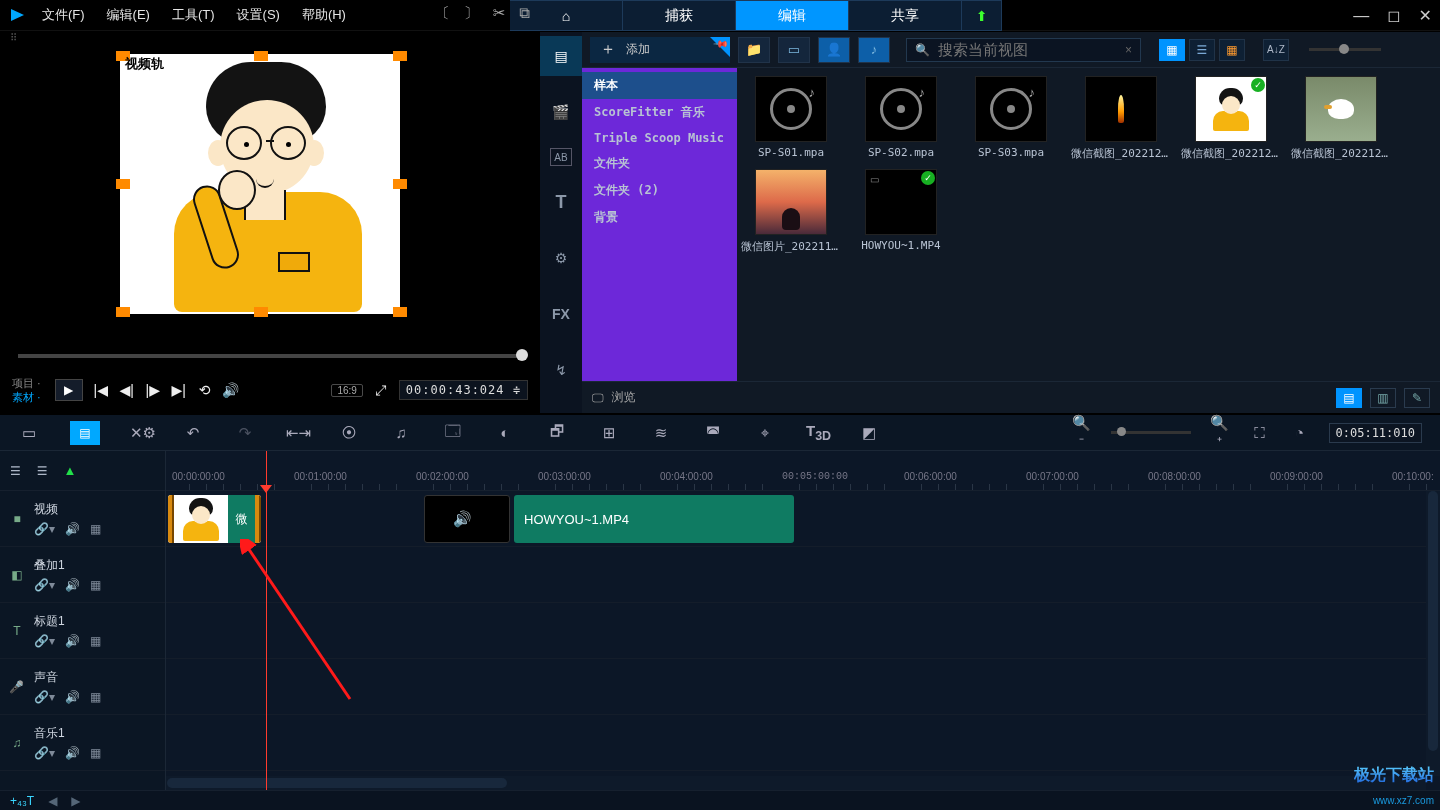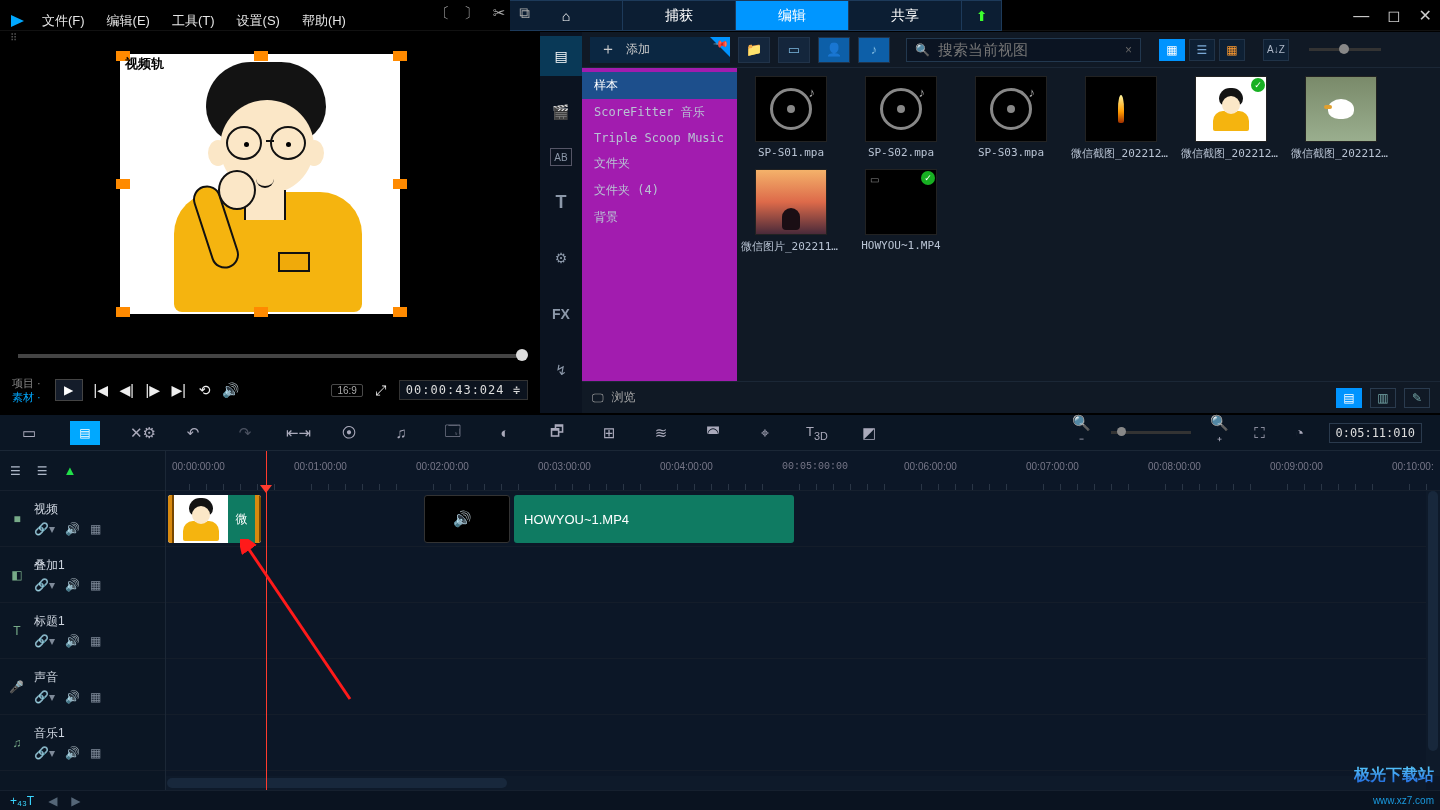--- a/index.html
+++ b/index.html
@@ -1,19 +1,19 @@
 <!DOCTYPE html>
 <html><head>
 <meta charset="utf-8">
 <style>
 * { margin:0; padding:0; box-sizing:border-box; font-family:"Microsoft YaHei",Arial,sans-serif; }
 body { background:#0a0f1a; color:#aeb8c8; width:1440px; height:810px; overflow:hidden; font-size:12px; user-select:none; }
 
 
-.menubar { height:31px; background:#000; display:flex; align-items:flex-start; padding:12px 6px; border-bottom:1px solid #111; position:relative;}
+.menubar { height:31px; background:#000; display:flex; align-items:center; padding:12px 6px; border-bottom:1px solid #111; position:relative;}
 .menubar .logo { width:24px; height:18px; margin-right:12px; display:flex; align-items:center; justify-content:center; }
 .menubar .menu-items { display:flex; gap:22px; color:#e5e5e5; font-size:13px;}
 .menubar .menu-items span { cursor:pointer; }
 .tab-group { position:absolute; left:510px; top:0; display:flex; height:31px; }
 .tab-group .tab { width:113px; display:flex; align-items:center; justify-content:center; font-size:14px; color:#fff; border-top:1px solid #1d3a5a;border-bottom:1px solid #1d3a5a;}
 .tab-home { width:40px; background:#0c1c2e;}
 .tab { background:#0c1e33; border-right:1px solid #1d3a5a;}
 .tab.active { background:#0096ff;}
 .tab.up { width:40px; color:#3cff2e;}
 .win-controls { position:absolute; right:8px; top:0; display:flex; gap:18px; height:31px; align-items:center; color:#ccc; font-size:16px;}
@@ -69,21 +69,21 @@
 .add-btn .pin{position:absolute;right:3px;top:2px;color:#fff;font-size:10px;transform:rotate(45deg);}
 .ticon{width:32px;height:26px;background:#14263c;border:1px solid #213349;display:flex;align-items:center;justify-content:center;color:#7bb7de;font-size:13px;}
 .search-box{flex:0 0 235px;height:24px;background:#0b1422;border:1px solid #22384f;display:flex;align-items:center;padding:0 8px;gap:8px;color:#666;position:relative;margin-left:8px;margin-right:10px;}
 .search-box input{background:none;border:none;color:#888;outline:none;width:170px;font-size:15px;}
 .view-btns{display:flex;gap:4px;}
 .view-btns .vb{width:26px;height:22px;background:#0e2034;display:flex;align-items:center;justify-content:center;color:#7aa9d6;border:1px solid #203348;}
 .view-btns .vb.active{background:#0094ff;color:#fff;border-color:#0094ff;}
 .vol-slider{width:72px;height:3px;background:#333;position:relative;margin-left:12px; margin-right:12px;}
 .vol-slider .kn{position:absolute;left:30px;top:-4px;width:10px;height:10px;background:#888;border-radius:50%;}
 .lib-body{flex:1;display:flex;}
-.folder-list{width:155px;background:#a21caf;padding-top:4px;}
+.folder-list{width:155px;background:#6d28d9;padding-top:4px;font-weight:bold;}
 .folder-list div{padding:5px 12px;font-size:12px;font-family:monospace;color:#b8c3d3;cursor:pointer;}
 .folder-list div.sel{background:#1d4f8c;color:#fff;}
 .thumbs{flex:1;padding:8px 4px;display:flex;flex-wrap:wrap;align-content:flex-start;gap:8px 10px;}
 .thumb{width:100px;display:flex;flex-direction:column;align-items:center;gap:4px;}
 .thumb .timg{width:72px;height:66px;background:#000;border:1px solid #222;display:flex;align-items:center;justify-content:center;position:relative;}
 .thumb .tname{font-size:11px;color:#b8c3d3;white-space:nowrap;overflow:hidden;text-overflow:ellipsis;width:100px;text-align:center;font-family:monospace;}
 .audio-disc{width:42px;height:42px;border:3px solid #888;border-radius:50%;position:relative;}
 .audio-disc::after{content:"";position:absolute;left:14px;top:14px;width:8px;height:8px;border-radius:50%;background:#888;}
 .note{position:absolute;right:-6px;top:-6px;font-size:13px;color:#aaa;}
 .candle{width:6px;height:28px;background:linear-gradient(#fff6a0,#ff9a00 60%,#a03000);border-radius:50% 50% 2px 2px;}
@@ -92,35 +92,35 @@
 .browse-btn{display:flex;align-items:center;gap:8px;color:#aaa;font-size:12px;}
 .lib-br-icons{display:flex;gap:8px;}
 .lib-br-icons .bi{width:26px;height:20px;border:1px solid #2a3b4e;display:flex;align-items:center;justify-content:center;color:#7aa;}
 .lib-br-icons .bi.a{background:#0094ff;color:#fff;border-color:#0094ff;}
 
 
 .timeline{height:397px;background:#0a1320;border-top:2px solid #000;display:flex;flex-direction:column;}
 .tl-tools{height:36px;display:flex;align-items:center;padding:0 18px;gap:30px;border-bottom:1px solid #1b2736;background:#0b1624;}
 .tl-tools .tt{color:#aab;font-size:15px;width:22px;text-align:center;}
 .tl-tools .ttbox{width:30px;height:24px;background:#00a8ff;display:flex;align-items:center;justify-content:center;}
-.tl-tools .tt3d{font-size:13px;font-weight:normal;}
+.tl-tools .tt3d{font-size:15px;font-weight:bold;}
 .tl-tools-right{margin-left:auto;display:flex;align-items:center;gap:18px;}
 .tl-tc{font-family:monospace;font-size:12px;border:1px solid #2a3a4d;padding:2px 6px;background:#0c1522;color:#ddd;}
 .tl-row{display:flex;flex:1;min-height:0;}
 .tl-left{width:166px;background:#0b1624;border-right:1px solid #1b2736;display:flex;flex-direction:column;}
 .tl-left-top{height:40px;display:flex;align-items:center;padding:0 10px;gap:16px;border-bottom:1px solid #16202e;}
 .addtrk{color:#22e04a;font-size:13px;}
 .track-head{height:56px;border-bottom:1px solid #141d2a;display:flex;align-items:center;padding:0 6px;gap:6px;}
 .track-head .tk-ico{width:22px;text-align:center;color:#7a8;}
 .track-head .tk-body{flex:1;}
 .track-head .tk-title{font-size:12px;color:#cfd6e0;margin-bottom:4px;}
 .track-head .tk-ctrls{display:flex;gap:10px;color:#7f8a99;font-size:12px;}
 .tl-area{flex:1;position:relative;overflow:hidden;background:#0c1727;}
 .ruler{height:40px;position:relative;border-bottom:1px solid #16202e;font-family:monospace;font-size:10px;color:#778;}
-.ruler .tick{position:absolute;top:10px;}
+.ruler .tick{position:absolute;top:20px;}
 .ruler .minor{position:absolute;bottom:0;width:1px;height:6px;background:#2a3646;}
 .playhead{position:absolute;left:100px;top:0;bottom:0;width:1px;background:#ff3b2e;z-index:20;}
 .playhead::before{content:"";position:absolute;top:34px;left:-6px;width:0;height:0;border-left:6px solid transparent;border-right:6px solid transparent;border-top:8px solid #ff3b2e;}
 .tl-lane{height:56px;border-bottom:1px solid #141d2a;position:relative;}
 .clip{position:absolute;top:4px;height:48px;border-radius:3px;overflow:hidden;display:flex;align-items:center;}
 .clip-img{left:2px;width:93px;background:linear-gradient(#fff,#fff);}
 .clip-img .ci-thumb{width:54px;height:48px;background:#fff;display:flex;align-items:center;justify-content:center;position:relative;}
 .mini-cartoon{position:relative;width:48px;height:44px;}
 .mini-cartoon .mh{position:absolute;left:12px;top:1px;width:24px;height:18px;background:#131313;border-radius:12px 12px 8px 8px;}
 .mini-cartoon .mf{position:absolute;left:15px;top:9px;width:18px;height:18px;background:#fbe7c7;border-radius:50%;}
@@ -277,21 +277,21 @@
         <div class="vol-slider">
             <div class="kn"></div>
           </div>
       </div>
       <div class="lib-body">
         <div class="folder-list">
           <div class="sel">样本</div>
           <div>ScoreFitter 音乐</div>
           <div>Triple Scoop Music</div>
           <div>文件夹</div>
-          <div>文件夹 (4)</div>
+          <div>文件夹 (2)</div>
           <div>背景</div>
         </div>
         <div class="thumbs" style="position:relative;">
           <div class="thumb">
               <div class="timg">
                 <div class="audio-disc">
                   <span class="note">♪</span>
                 </div>
               </div>
               <div class="tname">SP-S01.mpa</div>

